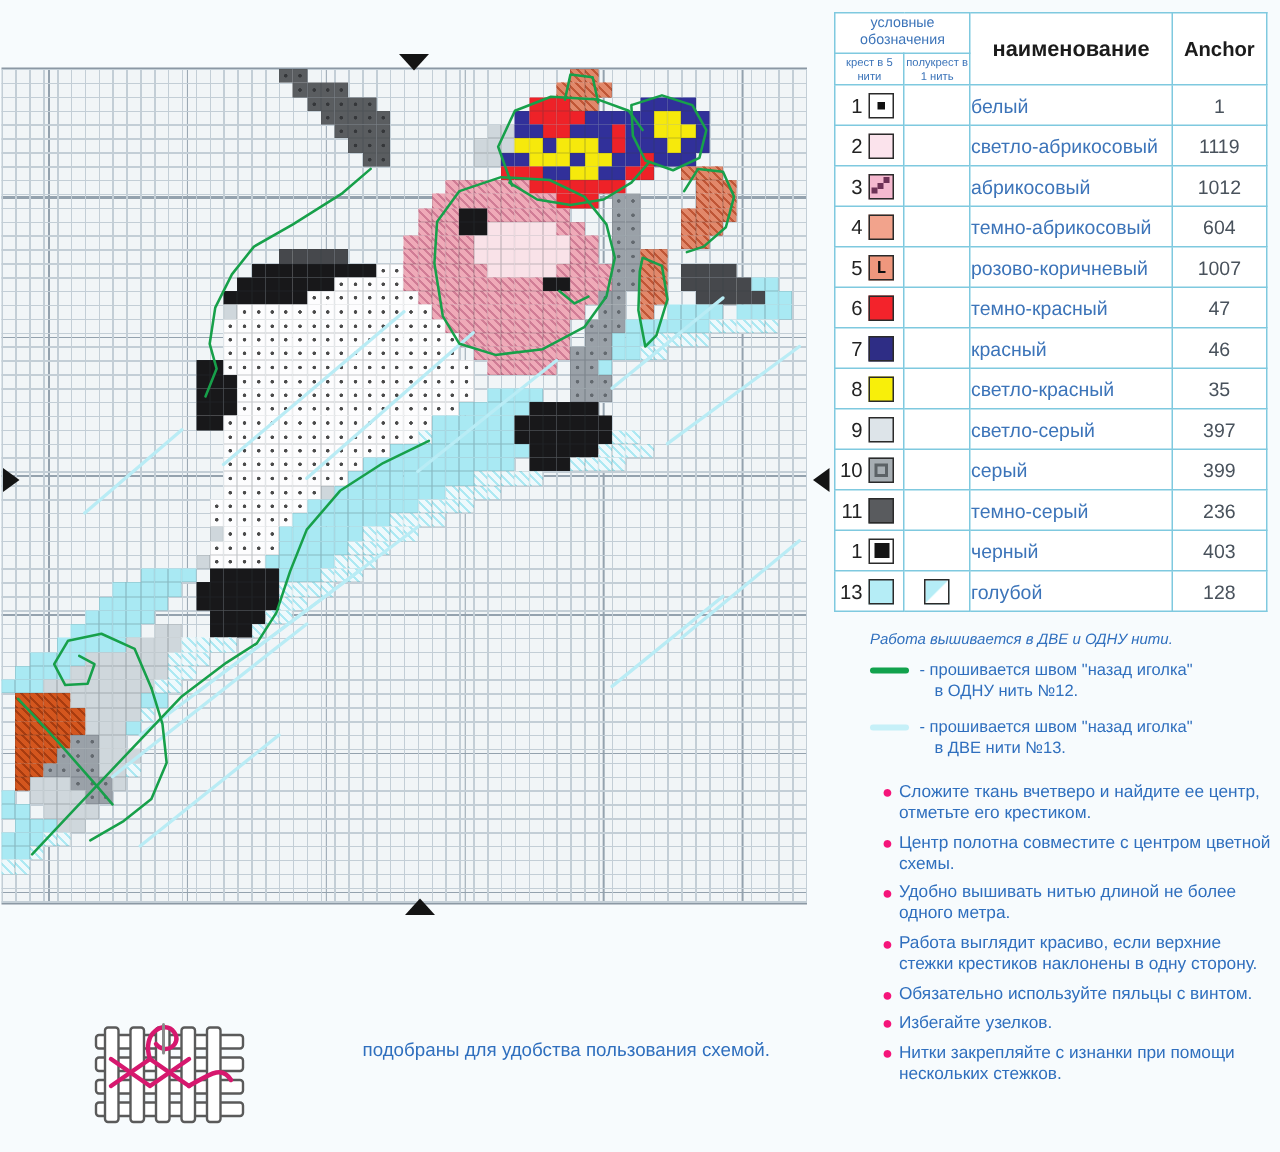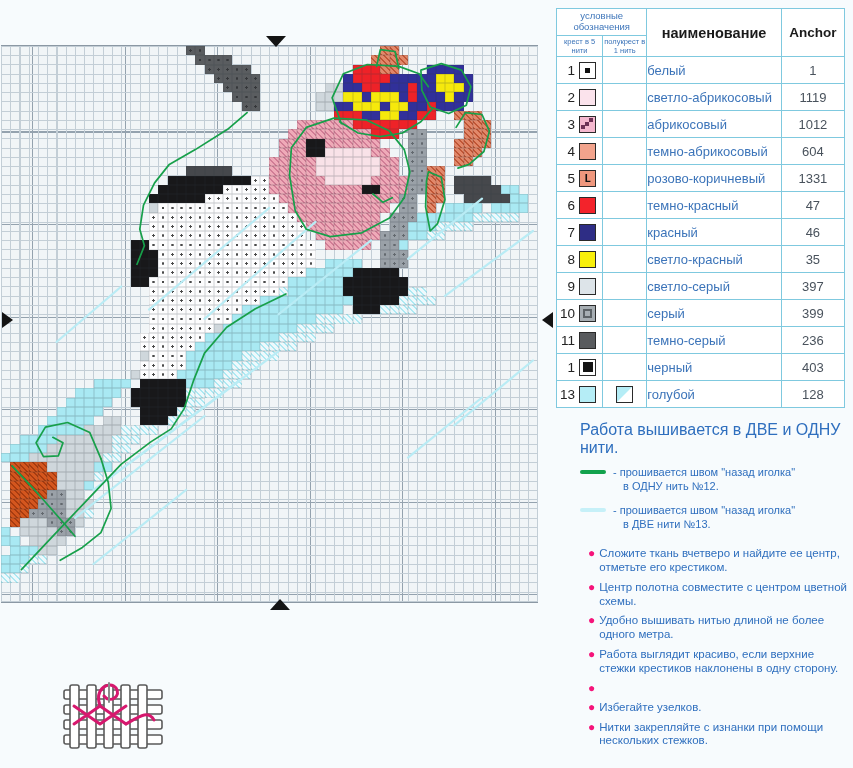--- a/index.html
+++ b/index.html
@@ -43,21 +43,21 @@
   .swatch .bigblack{width:10px;height:10px;background:#151515;}
   .swatch .innerbox{width:9px;height:9px;border:2px solid #5c6266;box-sizing:border-box;}
   .swatch .lglyph{font-family:"DejaVu Sans Mono",monospace;font-size:11px;font-weight:bold;color:#101010;line-height:1;}
   .swatch .dsq{position:absolute;width:4px;height:4px;background:#6e3156;}
   .halfwrap{display:flex;align-items:center;justify-content:center;}
   td.name-td{font-size:13px;color:#3c74b9;padding-left:8px;}
   td.anchor-td{font-size:13px;color:#49525c;text-align:center;}
   
   #attention{margin-top:13px;padding-left:24px;width:270px;}
   #attention h3{margin:0 0 7px 0;font-size:16.5px;color:#f5147a;}
-  #attention .intro{font-size:16px;color:#2f6fbe;margin:0 0 8px 0;}
+  #attention .intro{font-size:10px;color:#2f6fbe;margin:0 0 8px 0;font-style:italic;}
   .stitch-item{display:flex;margin-bottom:9px;}
   .stitch-line{width:26px;height:4px;border-radius:2px;margin:5px 7px 0 0;flex:none;}
   .stitch-text{font-size:11px;color:#2f6fbe;line-height:1.3;}
   .stitch-text .ind{padding-left:10px;}
   #tips{margin-top:16px;padding-left:32px;width:262px;}
   #tips h3{margin:0 0 8px 0;font-size:15.5px;color:#f5147a;}
   .tip{display:flex;font-size:11.5px;color:#2f6fbe;line-height:1.2;margin-bottom:6px;}
   .tip .b{color:#f5147a;margin-right:4px;font-size:12px;line-height:1.1;}
   
   #fabric-icon{position:absolute;left:60px;top:680px;}
@@ -1208,21 +1208,21 @@
           <td class="sym-td">
             <div class="symwrap">
               <span class="rownum">5</span>
               <div class="swatch" style="background: rgb(239, 151, 125);">
                 <span class="lglyph">L</span>
               </div>
             </div>
           </td>
           <td class="sym-td"></td>
           <td class="name-td">розово-коричневый</td>
-          <td class="anchor-td">1331</td>
+          <td class="anchor-td">1007</td>
         </tr>
         <tr>
           <td class="sym-td">
             <div class="symwrap">
               <span class="rownum">6</span>
               <div class="swatch" style="background: rgb(243, 35, 43);"></div>
             </div>
           </td>
           <td class="sym-td"></td>
           <td class="name-td">темно-красный</td>
@@ -1349,20 +1349,21 @@
         <div class="tip">
           <span class="b">●</span>
           <span>Удобно вышивать нитью длиной не более одного метра.</span>
         </div>
         <div class="tip">
           <span class="b">●</span>
           <span>Работа выглядит красиво, если верхние стежки крестиков наклонены в одну сторону.</span>
         </div>
         <div class="tip">
           <span class="b">●</span>
+          <span>Обязательно используйте пяльцы с винтом.</span>
         </div>
         <div class="tip">
           <span class="b">●</span>
           <span>Избегайте узелков.</span>
         </div>
         <div class="tip">
           <span class="b">●</span>
           <span>Нитки закрепляйте с изнанки при помощи нескольких стежков.</span>
         </div>
       </div>
@@ -1382,13 +1383,14 @@
     <rect x="78" y="5" width="9" height="63" rx="2"></rect>
   </g>
   <g fill="none" stroke="#d6186e" stroke-width="3" stroke-linecap="round">
     <path d="M14,44 L40,26 M14,26 L40,44 M40,44 L66,26 M40,26 L66,44"></path>
     <path d="M66,44 C80,36 88,30 94,40"></path>
     <path d="M40,26 C34,8 50,0 56,8 C62,16 50,24 44,16"></path>
     <path d="M49,3 L49,22" stroke="#8a8a8a" stroke-width="2"></path>
   </g>
 </svg>
 <div id="color-note">
+  <div>подобраны для удобства пользования схемой.</div>
 </div>
 
 </body></html>

